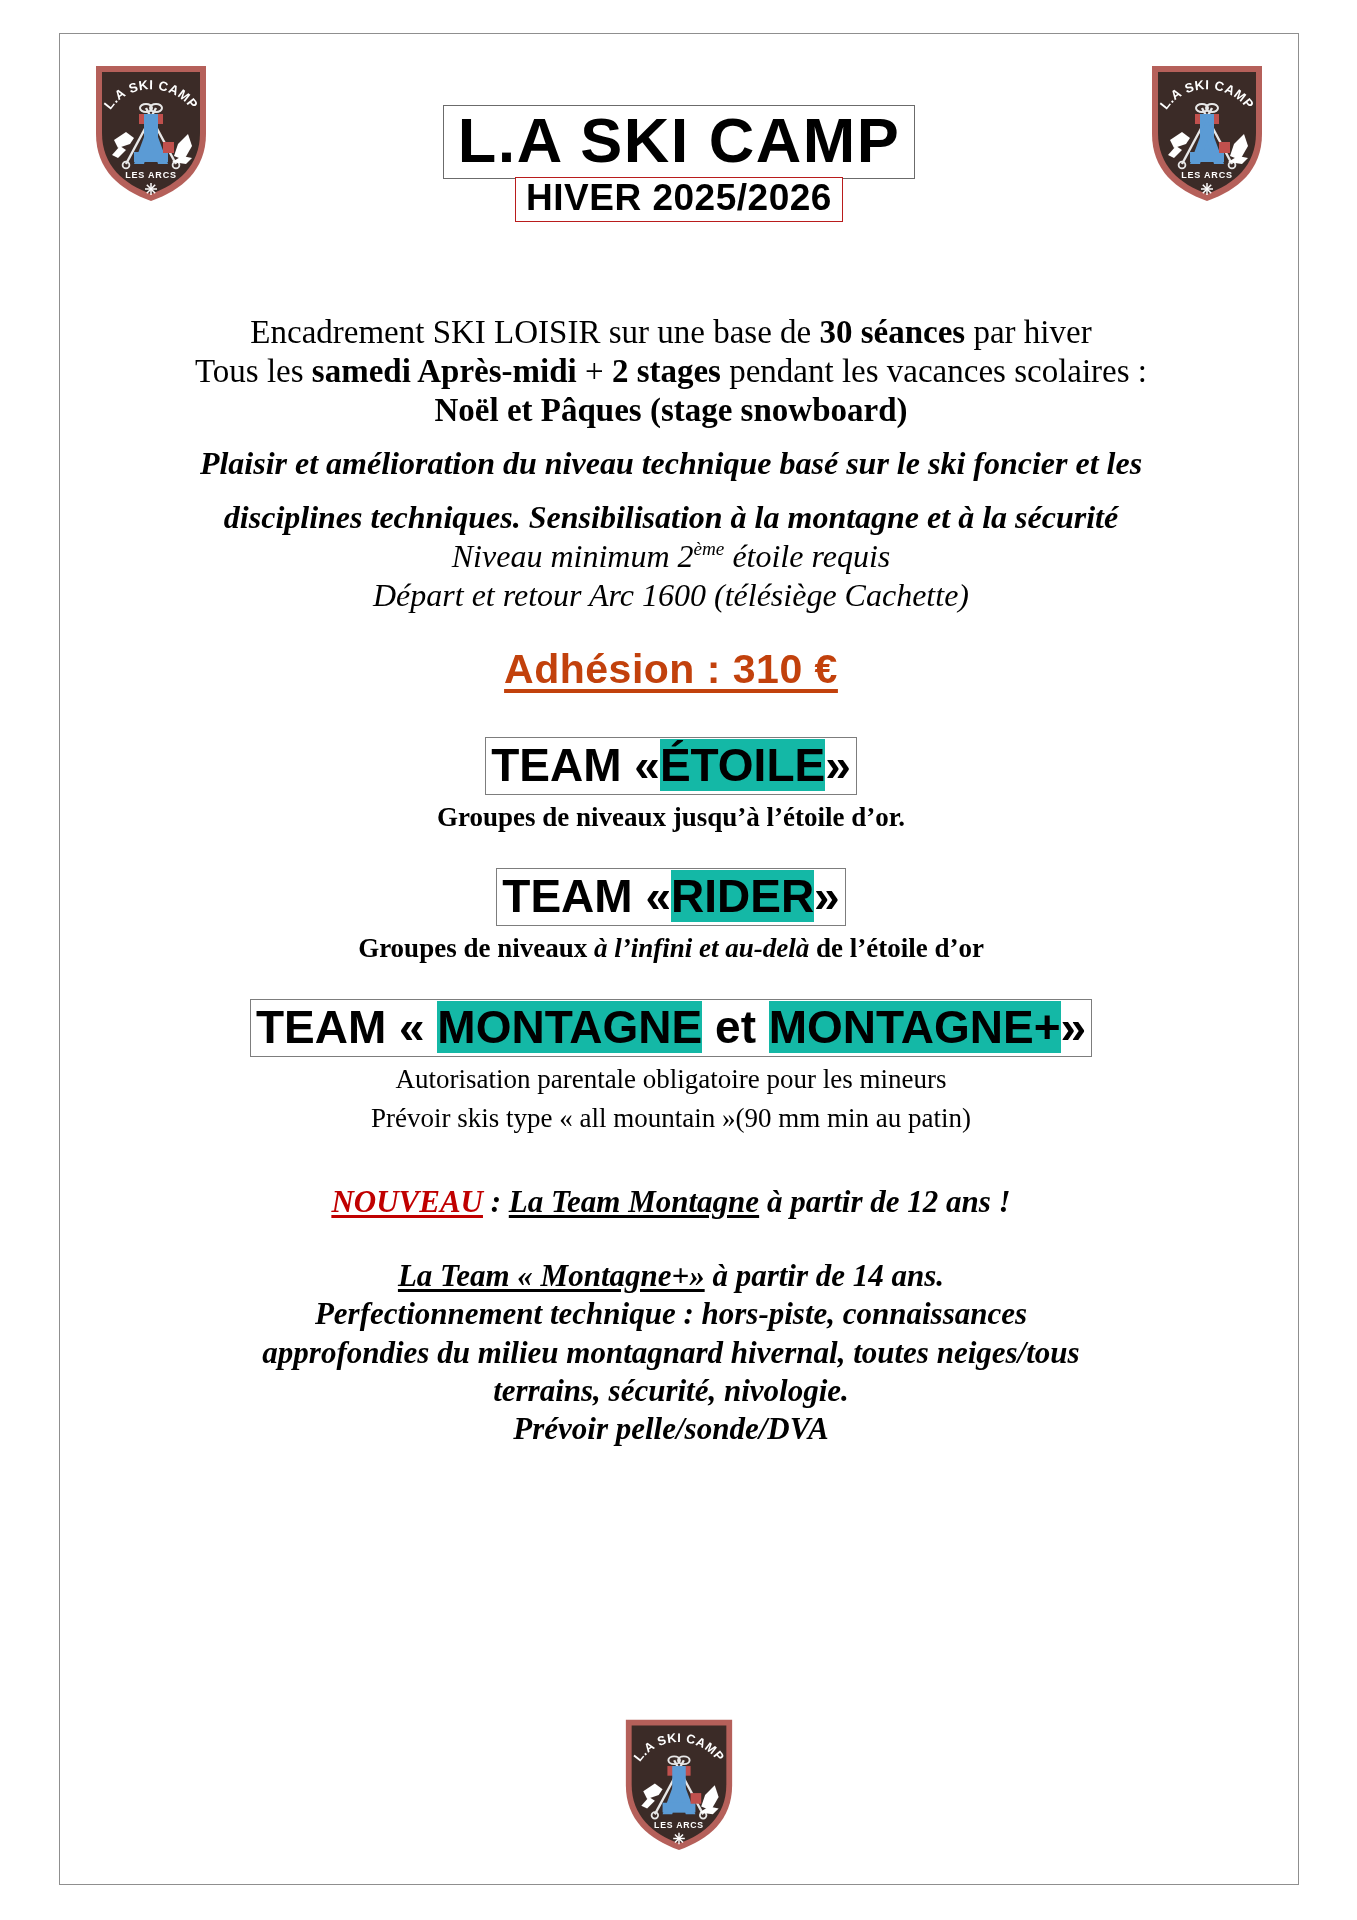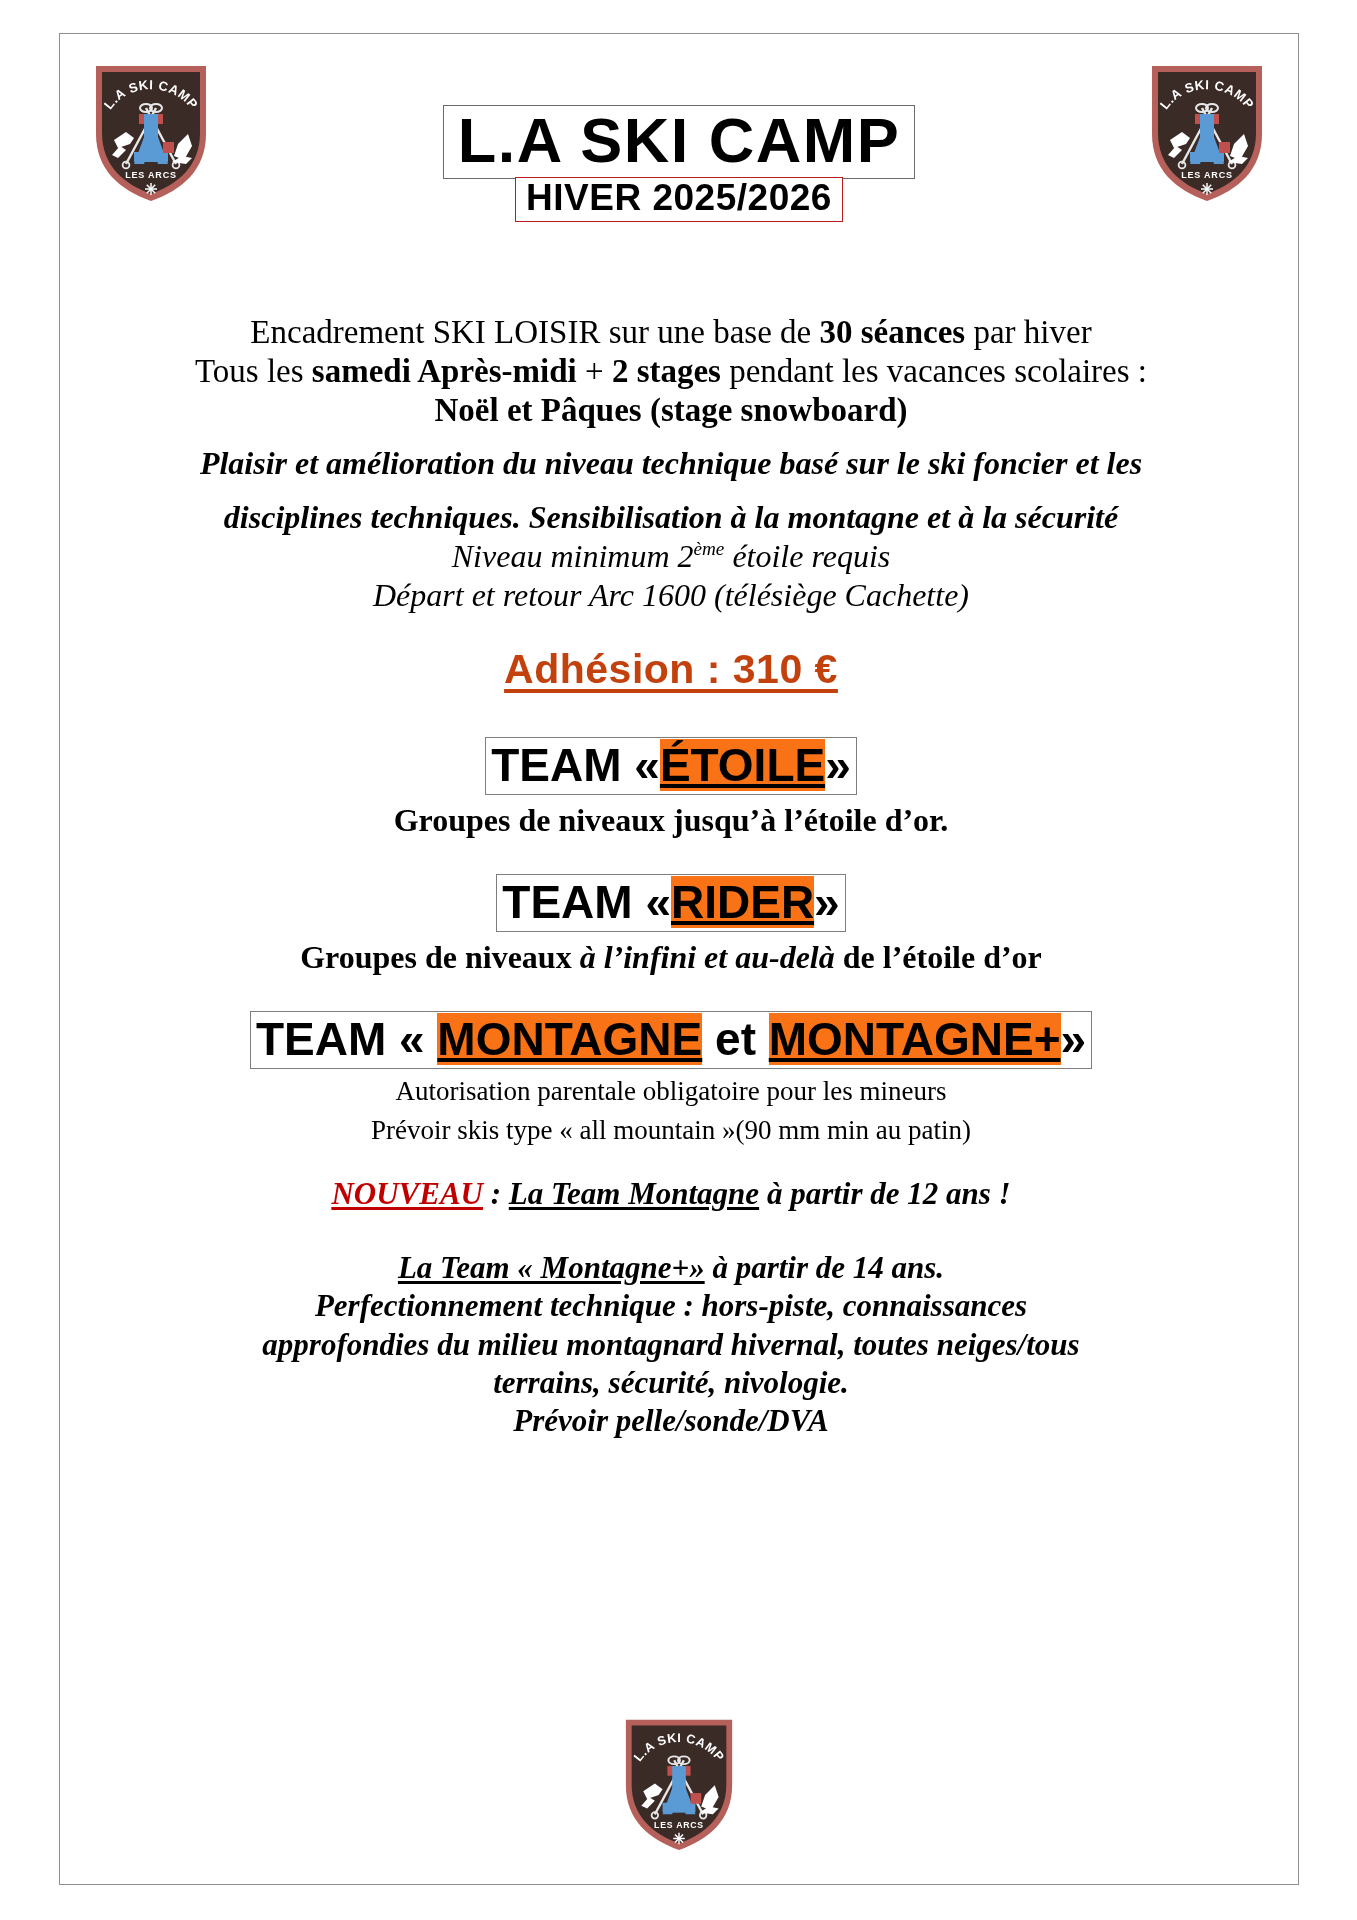--- a/index.html
+++ b/index.html
@@ -165,41 +165,41 @@
     padding: 1px 5px 3px 5px;
     font-family: "Liberation Sans", sans-serif;
     font-weight: bold;
     color: #000;
     white-space: nowrap;
     line-height: 1.14;
   }
   .team-etoile  { font-size: 46px; }
   .team-rider   { font-size: 46px; }
   .team-mont    { font-size: 46px; }
-  .hl { background: #f97316; text-decoration: underline; }
+  .hl { background: #14b8a6; }
 
   .team-sub {
     font-family: "Liberation Serif", serif;
-    font-size: 32px;
+    font-size: 27px;
     font-weight: bold;
     margin-top: 6px;
     line-height: 1.2;
   }
   .team-sub i { font-style: italic; }
 
   .small-note {
     font-family: "Liberation Serif", serif;
     font-size: 27px;
     line-height: 1.22;
     margin-top: 6px;
   }
 
   
   .nouveau-block {
-    margin-top: 28px;
+    margin-top: 48px;
     font-family: "Liberation Serif", serif;
     font-weight: bold;
     font-style: italic;
     font-size: 31px;
     line-height: 1.22;
     padding: 0 14px;
   }
   .red-u {
     color: #c00000;
     text-decoration: underline;

